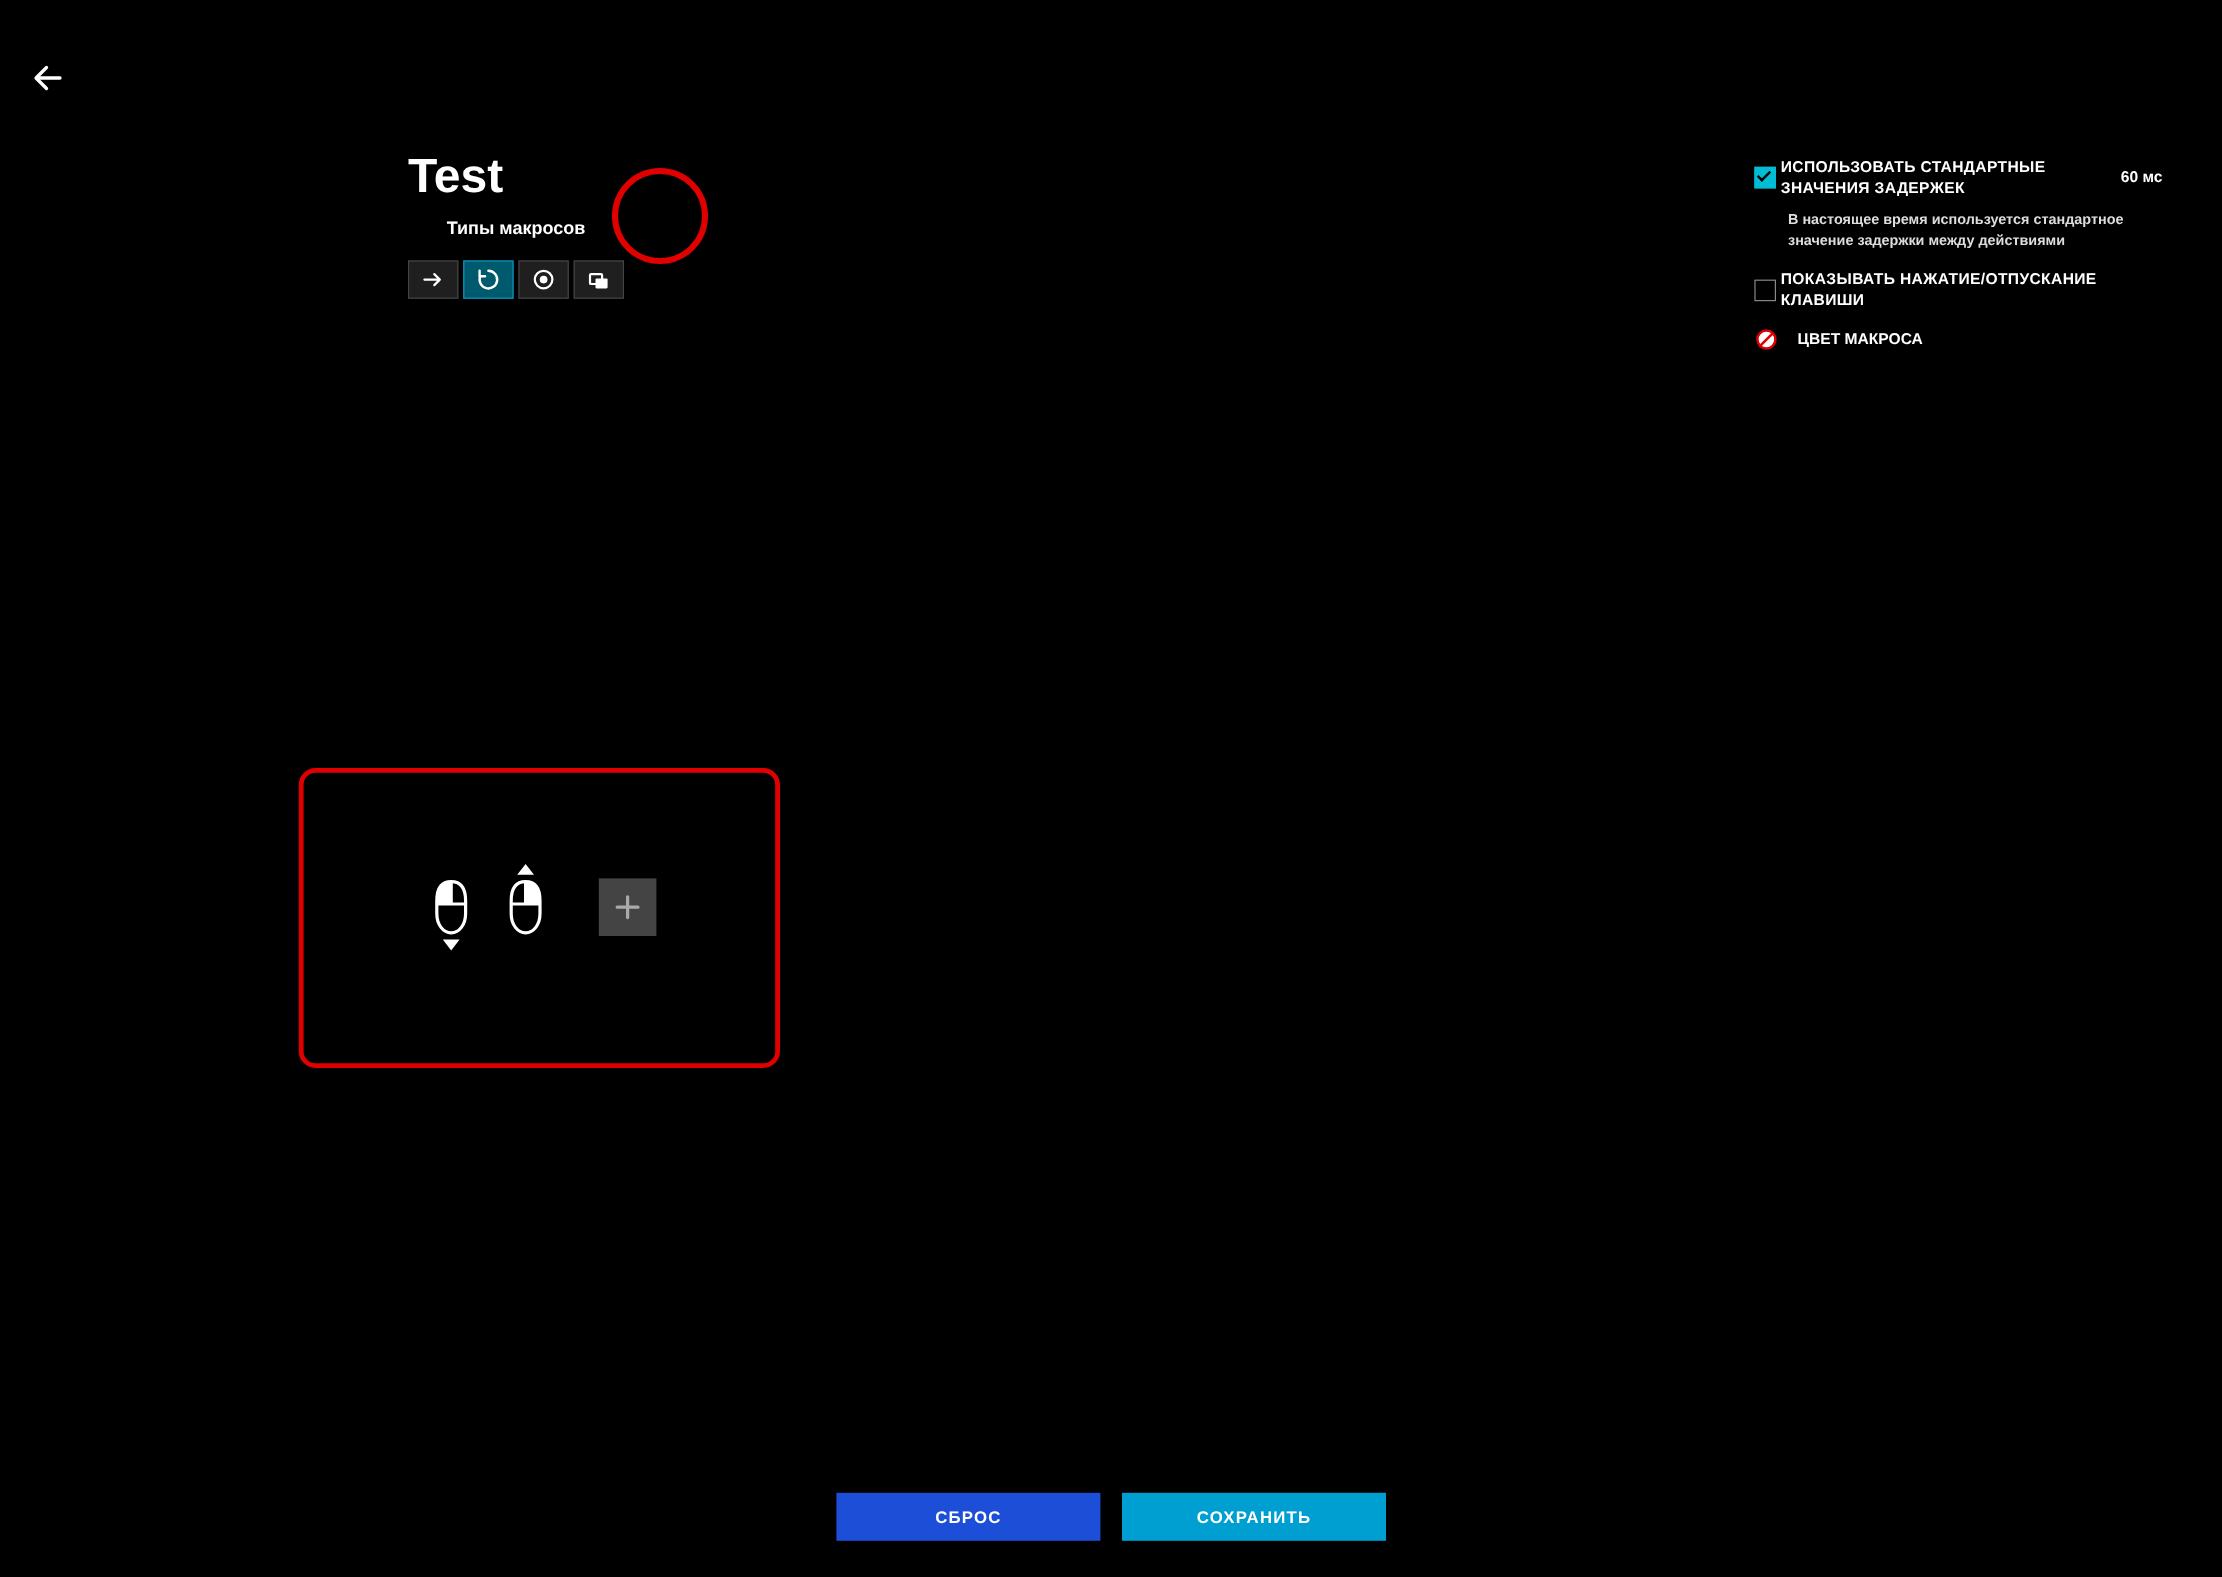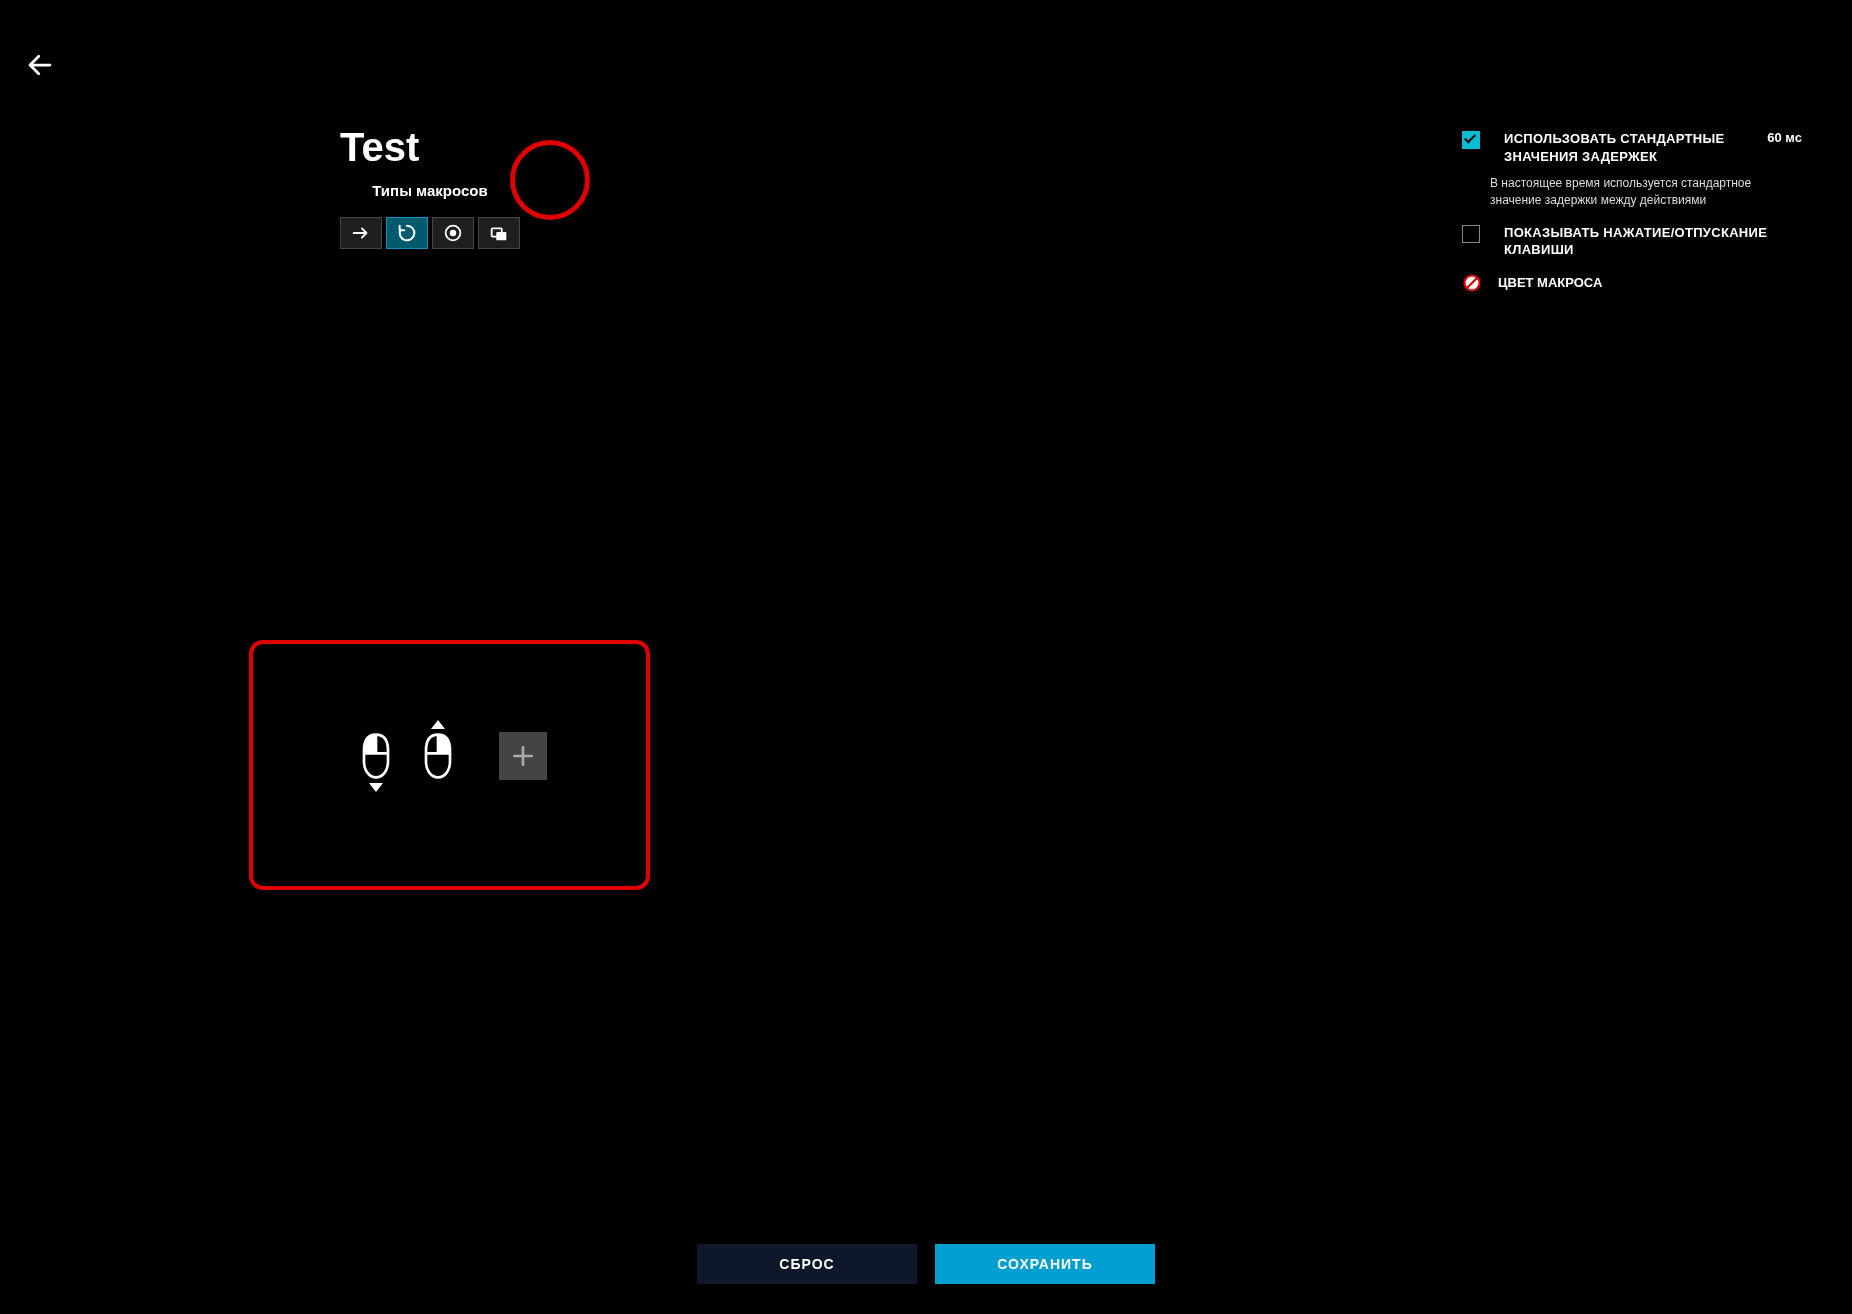--- a/index.html
+++ b/index.html
@@ -82,22 +82,22 @@
   
   .settings {
     position: absolute;
     top: 130px;
     right: 50px;
     width: 340px;
     font-size: 13px;
   }
   .setting-row {
     display: flex;
-    align-items: flex-start;
-    gap: 24px;
+    align-items: center;
+    gap: 4px;
     margin-bottom: 10px;
   }
   .checkbox {
     width: 16px;
     height: 16px;
     border: 1px solid #888;
     flex-shrink: 0;
     margin-top: 1px;
     background: #000;
     position: relative;
@@ -123,21 +123,21 @@
     font-weight: 700;
     letter-spacing: 0.3px;
     line-height: 1.35;
   }
   .setting-value {
     font-weight: 700;
     white-space: nowrap;
     margin-left: 8px;
   }
   .setting-desc {
-    font-weight: 400;
+    font-weight: 700;
     font-size: 12px;
     color: #ddd;
     margin-left: 28px;
     margin-bottom: 14px;
     line-height: 1.45;
   }
   .color-row {
     display: flex;
     align-items: center;
     gap: 16px;
@@ -214,21 +214,21 @@
     width: 220px;
     height: 40px;
     display: flex;
     align-items: center;
     justify-content: center;
     font-size: 14px;
     font-weight: 700;
     letter-spacing: 1px;
     cursor: pointer;
   }
-  .btn-reset { background: #0f172a; color: #fff; }
+  .btn-reset { background: #1d4ed8; color: #fff; }
   .btn-save  { background: #009fd1; color: #fff; }
 </style>
 </head>
 <body>
 
 <div class="back-arrow">
   <svg viewBox="0 0 24 24" width="30" height="30">
     <path d="M20 12H5 M11 5l-7 7 7 7" stroke="#fff" stroke-width="2.2" fill="none" stroke-linecap="round" stroke-linejoin="round"></path>
   </svg>
 </div>

